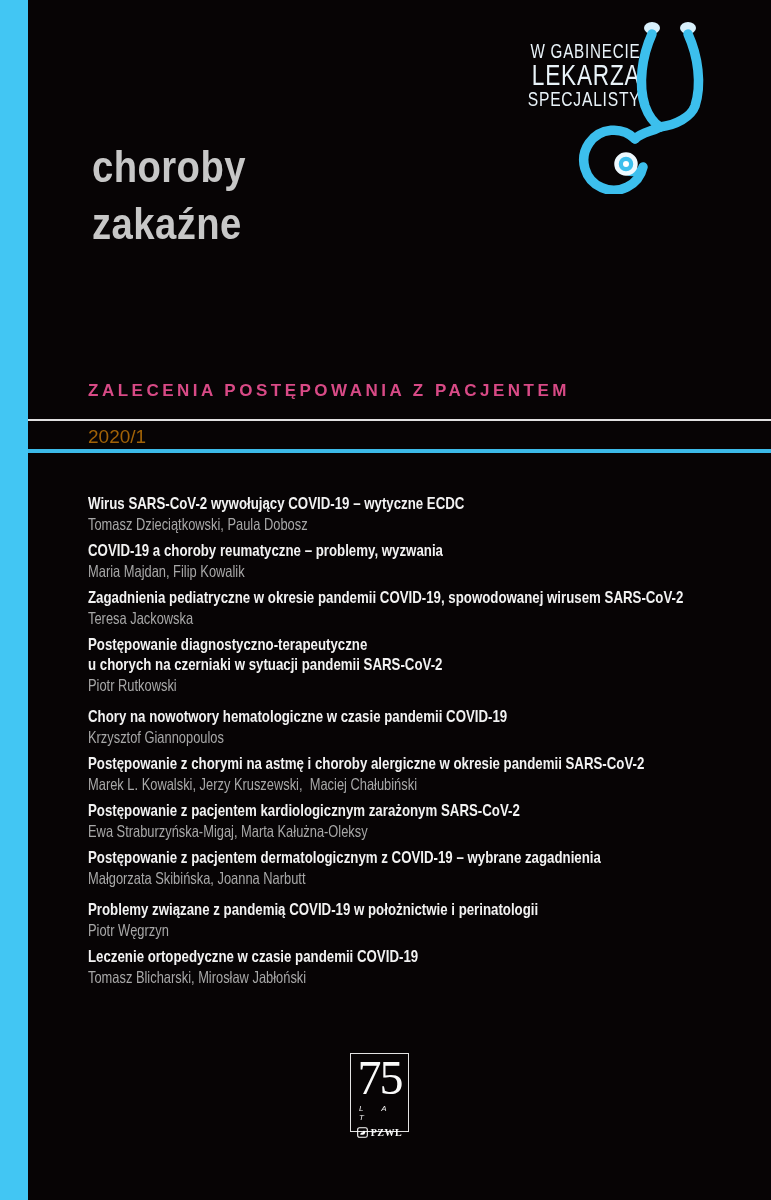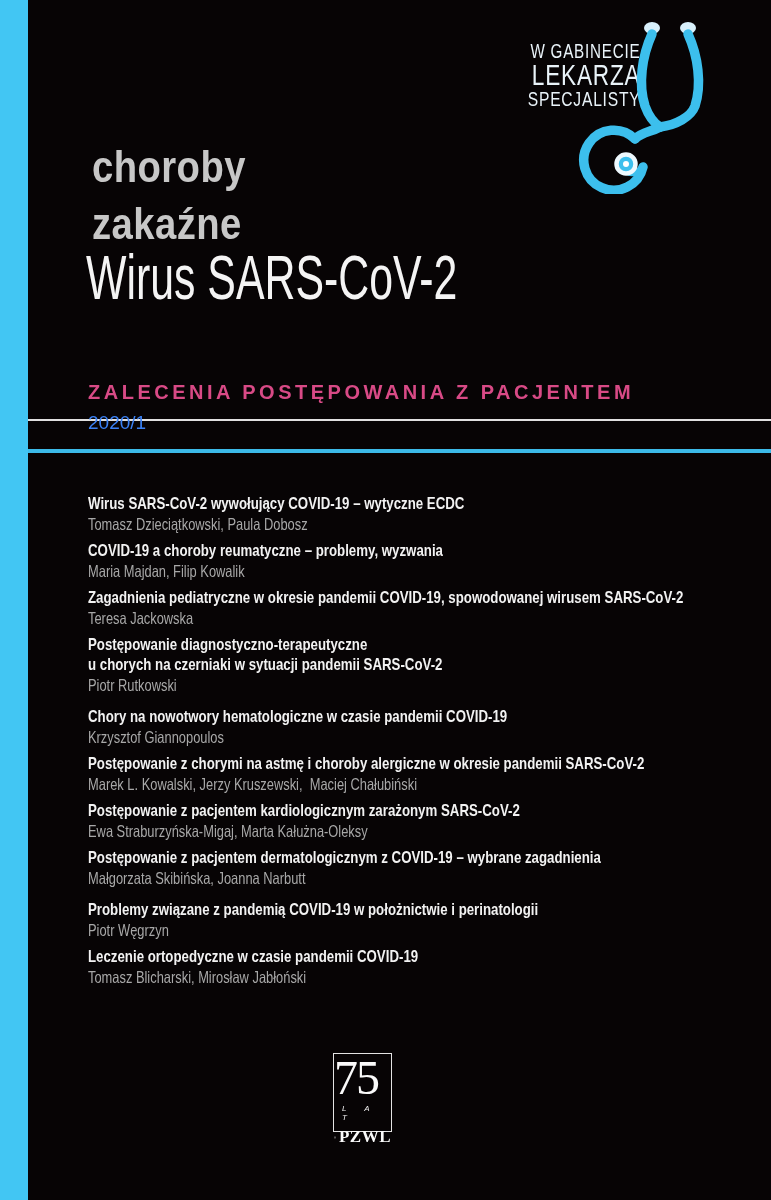--- a/index.html
+++ b/index.html
@@ -25,43 +25,43 @@
   .series-badge .l3{font-size:20px;line-height:19px;margin-top:2px;}
   
   .stetho{position:absolute;left:576px;top:12px;width:148px;height:182px;}
   
   .title-block{position:absolute;left:86px;top:244px;color:#f4f4f4;}
   .title-line{font-size:63px;line-height:66px;white-space:nowrap;}
   .title-line span{display:inline-block;transform:scaleX(.68);transform-origin:0 0;}
   .title-line.second{margin-top:4px;}
   
   .subtitle{
-    position:absolute;left:88px;top:381px;font-size:20px;font-weight:600;
+    position:absolute;left:88px;top:381px;font-size:17px;font-weight:600;
     letter-spacing:3.5px;color:#d84a86;white-space:nowrap;text-align:center;
   }
   
   .rule-white{position:absolute;left:28px;top:419px;width:743px;height:2px;background:#e0e0e0;}
-  .issue{position:absolute;left:88px;top:412px;font-size:19px;color:#3b82f6;font-variant-numeric:oldstyle-nums;}
+  .issue{position:absolute;left:88px;top:426px;font-size:19px;color:#a16207;font-variant-numeric:oldstyle-nums;}
   .rule-cyan{position:absolute;left:28px;top:449px;width:743px;height:4px;background:#3cbae8;}
   
   .articles{position:absolute;left:88px;top:494px;width:860px;transform:scaleX(.78);transform-origin:0 0;}
   .article{margin-bottom:7px;}
   .article.group-break{margin-top:12px;}
   .article-title{font-size:17px;font-weight:bold;line-height:20px;color:#f2f2f2;white-space:pre;}
   .article-authors{font-size:16.5px;line-height:20px;color:#a8a8a8;white-space:pre;}
   
   .publisher-box{
-    position:absolute;left:333px;top:1053px;width:57px;height:77px;
-    border:1.5px solid #e3e3e3;display:flex;flex-direction:column;
+    position:absolute;left:350px;top:1053px;width:57px;height:77px;
+    border:1.5px solid #e3e3e3;display:flex;flex-direction:column;align-items:center;
     color:#fafafa;
   }
   .publisher-75{font-family:"Liberation Serif",serif;font-size:48px;line-height:44px;letter-spacing:-2px;margin-top:2px;}
   .publisher-lat{font-size:8px;letter-spacing:8px;padding-left:8px;margin-top:4px;color:#f0f0f0;font-style:italic;}
   .publisher-row{display:flex;align-items:center;gap:3px;margin-top:5px;}
-  .publisher-name{font-family:"Liberation Serif",serif;font-weight:bold;font-size:17px;letter-spacing:.5px;}
+  .publisher-name{font-family:"Liberation Serif",serif;font-weight:bold;font-size:10px;letter-spacing:.5px;}
 </style>
 </head>
 <body>
 
 <div class="cover">
 
   <div class="stripe"></div>
 
   <div class="category">
     <div>choroby</div>
@@ -80,21 +80,20 @@
     <path d="M76,22 C66,44 62,72 69,94 C73,105 78,111 84,115" fill="none" stroke="#3cbfed" stroke-width="9.5" stroke-linecap="round"></path>
     <path d="M112,22 C122,44 126,72 119,94 C115,105 100,113 84,115" fill="none" stroke="#3cbfed" stroke-width="9.5" stroke-linecap="round"></path>
     <path d="M84,115 C75,120 66,120 59,127" fill="none" stroke="#3cbfed" stroke-width="9.5" stroke-linecap="round"></path>
     <path d="M59,127 A30,30 0 1 0 67,155" fill="none" stroke="#3cbfed" stroke-width="9.5" stroke-linecap="round"></path>
     <path d="M67,155 C63,160 57,162 52,160" fill="none" stroke="#3cbfed" stroke-width="7" stroke-linecap="round"></path>
     <circle cx="50" cy="152" r="9.5" fill="#3cbfed" stroke="#eef9fe" stroke-width="4.5"></circle>
     <circle cx="50" cy="152" r="3" fill="#ffffff"></circle>
   </svg>
 
   <div class="title-block">
-    <div class="title-line"><span>Wirus SARS-CoV-2</span></div>
   </div>
 
   <div class="subtitle">ZALECENIA POSTĘPOWANIA Z PACJENTEM</div>
 
   <div class="rule-white"></div>
   <div class="issue">2020/1</div>
   <div class="rule-cyan"></div>
 
   <div class="articles">
   <div class="article">

